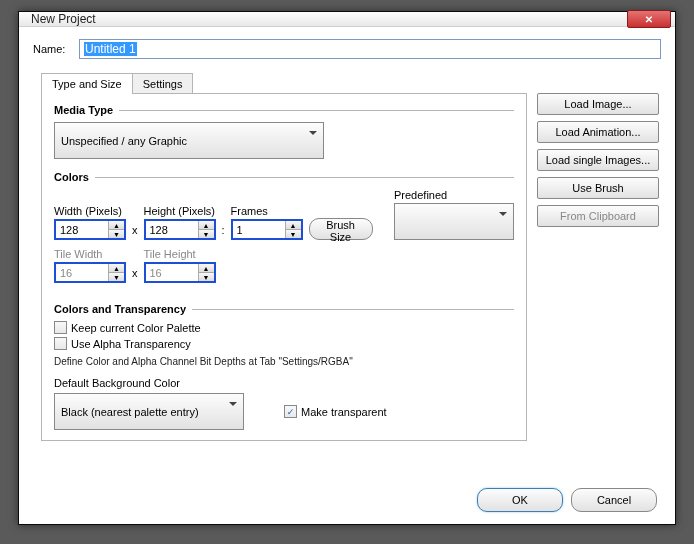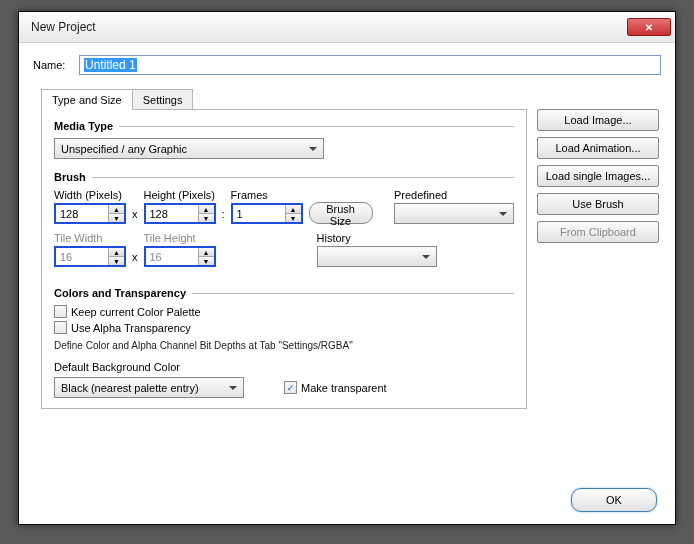--- a/index.html
+++ b/index.html
@@ -1,36 +1,36 @@
 <!DOCTYPE html>
 <html><head>
 <meta charset="utf-8">
 <style>
 * { box-sizing: border-box; margin: 0; padding: 0; }
 body { font-family: "Segoe UI", Tahoma, sans-serif; font-size: 11px; background: #5a5a5a; width: 694px; height: 544px; position: relative; }
 .dialog { position: absolute; left: 18px; top: 11px; width: 658px; height: 514px; background: #fff; border: 1px solid #0a0a0a; box-shadow: 0 0 8px rgba(0,0,0,0.5); }
-.titlebar { height: 31px; background: linear-gradient(#fdfdfd, #e8e8e8); border-bottom: 1px solid #d0d0d0; display: flex; align-items: center; padding: 0 4px 0 12px; }
+.titlebar { height: 15px; background: linear-gradient(#fdfdfd, #e8e8e8); border-bottom: 1px solid #d0d0d0; display: flex; align-items: center; padding: 0 4px 0 12px; }
 .titlebar .title { flex: 1; font-size: 12px; color: #222; }
 .close-btn { width: 44px; height: 18px; background: linear-gradient(#e57373, #c93030); border: 1px solid #8b1a1a; border-radius: 2px; display: flex; align-items: center; justify-content: center; color: #fff; font-size: 10px; font-weight: bold; cursor: pointer; }
 .content { padding: 12px 14px; }
 .name-row { display: flex; align-items: center; margin-bottom: 14px; }
 .name-row label { width: 46px; }
 .name-input { flex: 1; height: 20px; border: 1px solid #7a9ac0; padding: 2px 4px; font-family: inherit; font-size: 12px; background: #fff; }
 .name-input .sel { background: #3399ff; color: #fff; padding: 0 1px; }
 .columns { display: flex; gap: 10px; }
 .left { flex: 1; margin-left: 8px; }
 .right { width: 124px; display: flex; flex-direction: column; gap: 6px; padding-top: 20px; }
 .tabs { display: flex; }
 .tab { padding: 4px 10px; border: 1px solid #b5b5b5; background: #f0f0f0; border-bottom: none; font-size: 11px; cursor: pointer; }
 .tab.active { background: #fff; position: relative; z-index: 2; }
 .tab + .tab { margin-left: -1px; }
 .tab-panel { border: 1px solid #b5b5b5; padding: 10px 12px; margin-top: -1px; position: relative; z-index: 1; background: #fff; }
 .group-label { font-weight: bold; font-size: 11px; margin-bottom: 6px; display: flex; align-items: center; }
 .group-label::after { content: ""; flex: 1; height: 1px; background: #b5b5b5; margin-left: 6px; }
-.combo { height: 21px; border: 1px solid #888; background: linear-gradient(#fcfcfc, #e2e2e2); display: flex; align-items: center; padding: 0 6px; font-size: 11px; cursor: pointer; position: relative; }
+.combo { height: 37px; border: 1px solid #888; background: linear-gradient(#fcfcfc, #e2e2e2); display: flex; align-items: center; padding: 0 6px; font-size: 11px; cursor: pointer; position: relative; }
 .combo::after { content: ""; position: absolute; right: 6px; top: 8px; border: 4px solid transparent; border-top-color: #444; }
 .sizes-row { display: flex; gap: 6px; align-items: flex-end; margin-bottom: 8px; }
 .field { display: flex; flex-direction: column; }
 .field label { font-size: 11px; margin-bottom: 2px; color: #000; }
 .field.disabled label { color: #888; }
 .spinner { display: flex; width: 72px; height: 21px; border: 2px solid #1d4ed8; background: #fff; }
 .spinner input { flex: 1; border: none; padding: 0 4px; font-size: 11px; font-family: inherit; width: 40px; outline: none; }
 .spinner.disabled input { color: #888; }
 .spin-btns { width: 16px; display: flex; flex-direction: column; border-left: 1px solid #aaa; }
 .spin-btns div { flex: 1; background: linear-gradient(#f8f8f8, #ddd); display: flex; align-items: center; justify-content: center; font-size: 7px; cursor: pointer; }
@@ -72,21 +72,21 @@
         </div>
         <div class="tab-panel">
           <div class="group-label">
               <span>Media Type</span>
             </div>
           <div class="combo" style="width:270px">
               <span>Unspecified / any Graphic</span>
             </div>
           <div class="sect-gap"></div>
           <div class="group-label">
-              <span>Brush</span>
+              <span>Colors</span>
             </div>
           <div class="sizes-row">
             <div class="field">
               <label>Width (Pixels)</label>
               <div class="spinner">
                   <input value="128" style="">
                   <div class="spin-btns">
                     <div>▲</div>
                     <div>▼</div>
                   </div>
@@ -138,24 +138,20 @@
               <div class="spinner disabled">
                   <input value="16" style="">
                   <div class="spin-btns">
                     <div>▲</div>
                     <div>▼</div>
                   </div>
                 </div>
             </div>
             <div class="sep" style="visibility:hidden">:</div>
             <div style="width:80px"></div>
-            <div class="pd-group">
-              <label>History</label>
-              <div class="combo small-combo"></div>
-            </div>
           </div>
           <div class="sect-gap"></div>
           <div class="group-label">
               <span>Colors and Transparency</span>
             </div>
           <div class="chk-row">
             <div class="chk"></div>
             <span>Keep current Color Palette</span>
           </div>
           <div class="chk-row">
@@ -179,14 +175,15 @@
         <button class="side-btn">Load Image...</button>
         <button class="side-btn">Load Animation...</button>
         <button class="side-btn">Load single Images...</button>
         <button class="side-btn">Use Brush</button>
         <button class="side-btn disabled">From Clipboard</button>
       </div>
     </div>
   </div>
   <div class="footer">
     <button class="btn default">OK</button>
+    <button class="btn">Cancel</button>
   </div>
 </div>
 
 </body></html>

